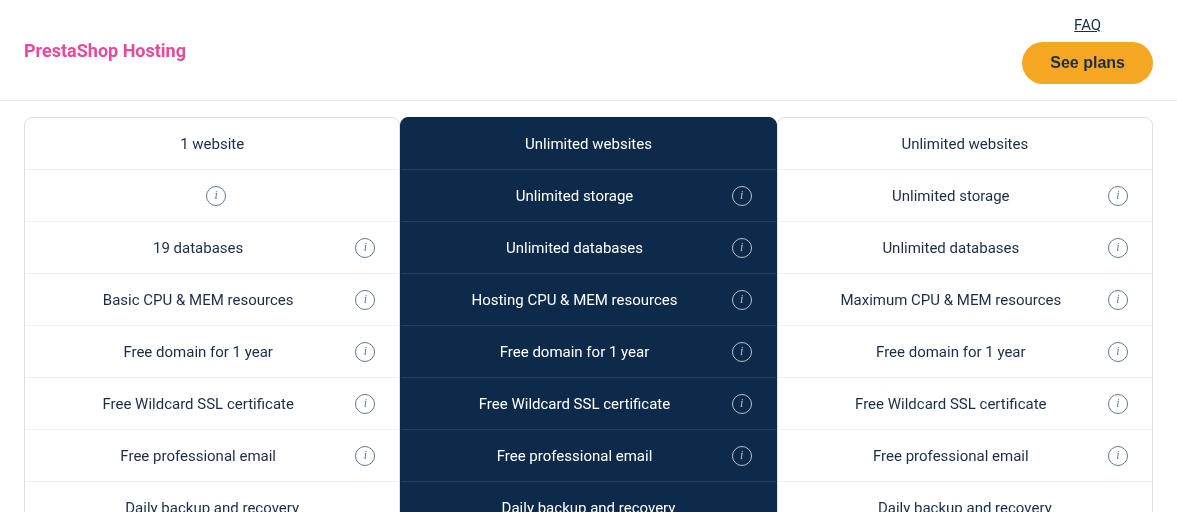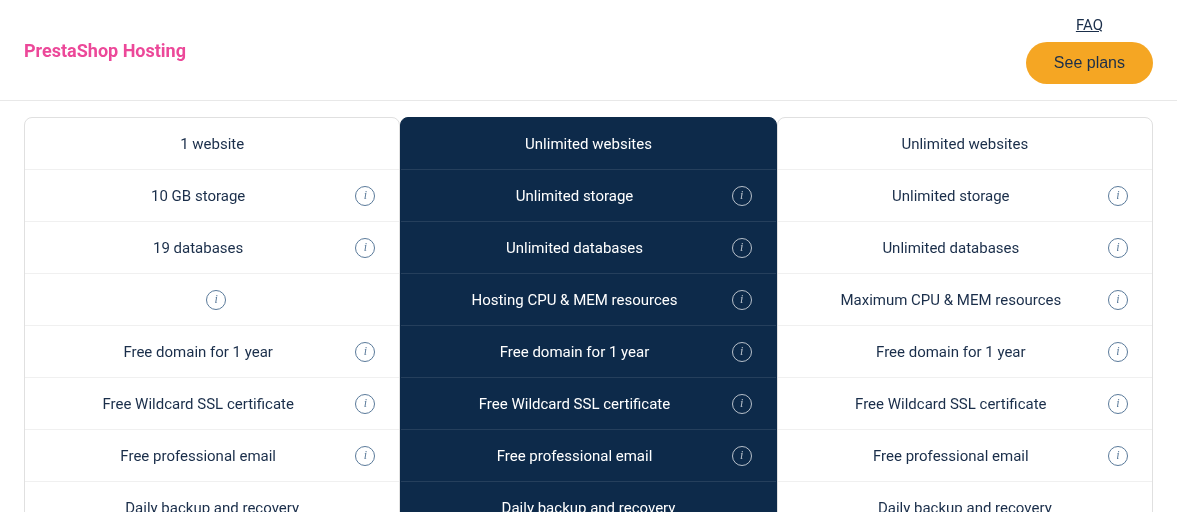--- a/index.html
+++ b/index.html
@@ -37,21 +37,21 @@
       cursor: pointer;
     }
 
     .see-plans-btn {
       background: #f5a623;
       color: #1a2e4a;
       border: none;
       border-radius: 24px;
       padding: 12px 28px;
       font-size: 16px;
-      font-weight: 400;
+      font-weight: 700;
       cursor: pointer;
       white-space: nowrap;
     }
 
     .plans-container {
       display: flex;
       justify-content: center;
       gap: 0;
       padding: 16px 24px 24px;
       align-items: stretch;
@@ -154,32 +154,32 @@
 <div class="plans-container" id="plans-container">
 <div class="plan-card">
       <div class="plan-features">
         <div class="feature-row">
           <div class="feature-content">
             <span class="feature-label">1 website</span>
           </div>
         </div>
         <div class="feature-row">
           <div class="feature-content">
-            <span class="feature-label"><span class="bold">10 GB</span> storage</span>
             <span class="info-icon">i</span>
           </div>
         </div>
         <div class="feature-row">
           <div class="feature-content">
             <span class="feature-label"><span class="bold">19</span> databases</span>
             <span class="info-icon">i</span>
           </div>
         </div>
         <div class="feature-row">
           <div class="feature-content">
+            <span class="feature-label"><span class="bold">Basic</span> CPU &amp; MEM resources</span>
             <span class="info-icon">i</span>
           </div>
         </div>
         <div class="feature-row">
           <div class="feature-content">
             <span class="feature-label"><span class="bold">Free</span> domain for 1 year</span>
             <span class="info-icon">i</span>
           </div>
         </div>
         <div class="feature-row">

